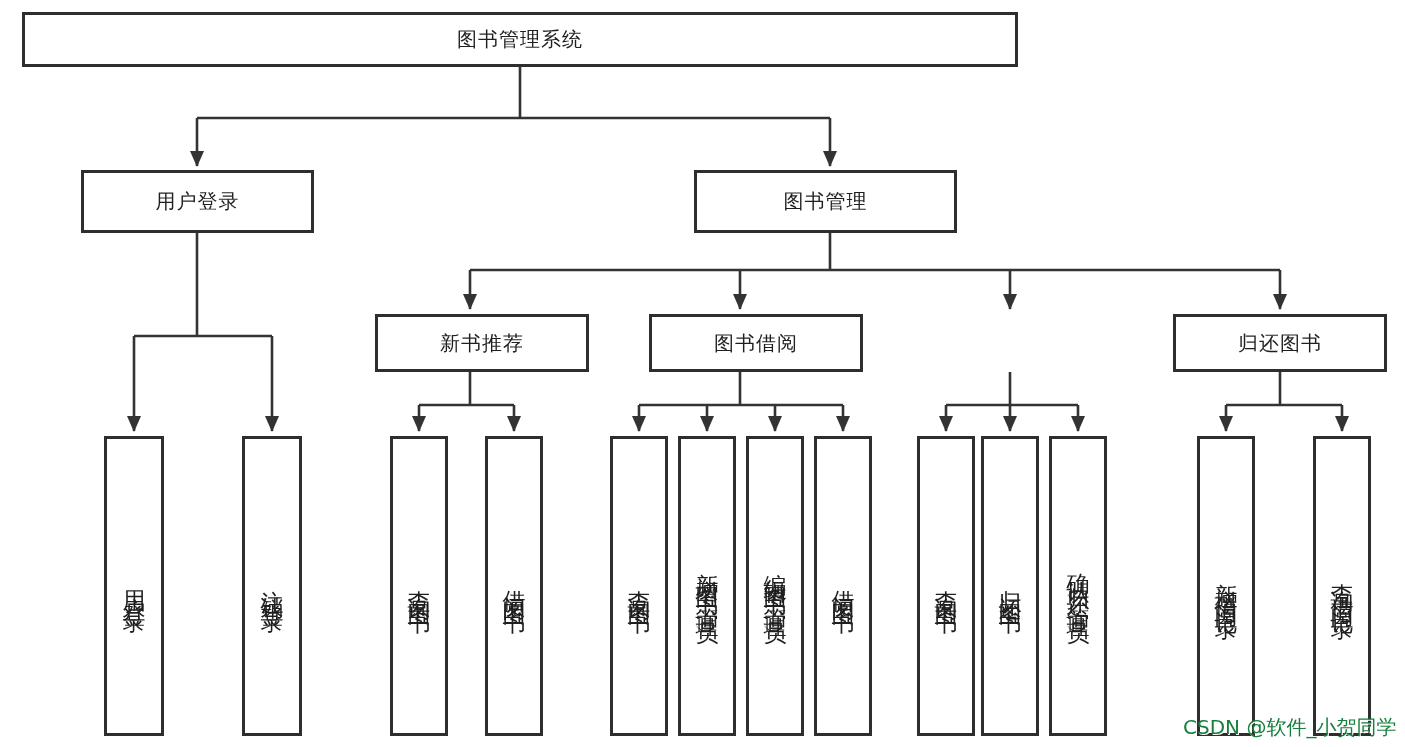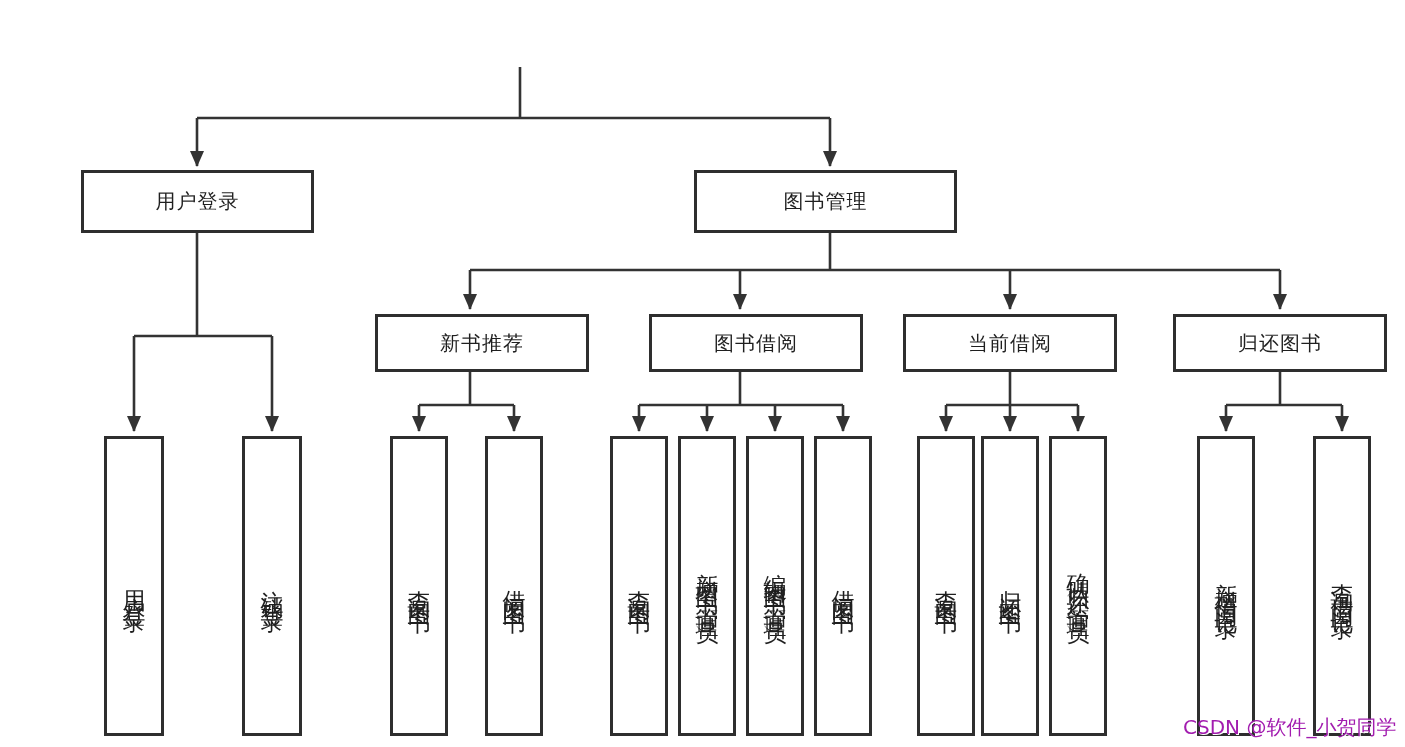--- a/index.html
+++ b/index.html
@@ -14,21 +14,21 @@
     display:flex;align-items:center;justify-content:center;
     box-sizing:border-box;z-index:1;
   }
   .hbox span{font-size:20px;letter-spacing:1px;white-space:nowrap;}
   .vbox span{
     writing-mode:vertical-rl;text-orientation:mixed;
     font-size:23px;letter-spacing:7px;line-height:1;
   }
   #watermark{
     position:absolute;left:1183px;top:714px;z-index:2;
-    font-size:20px;color:#a21caf;white-space:nowrap;
+    font-size:20px;color:#15803d;white-space:nowrap;
     text-shadow:1px 1px 0 #ffffff;
   }
 </style>
 </head>
 <body>
 
 <div id="stage">
 
   <svg id="connectors" viewBox="0 0 1405 747" xmlns="http://www.w3.org/2000/svg">
     <defs>
@@ -66,36 +66,36 @@
       <line x1="946" y1="405" x2="946" y2="431" marker-end="url(#arrow)"></line>
       <line x1="1010" y1="405" x2="1010" y2="431" marker-end="url(#arrow)"></line>
       <line x1="1078" y1="405" x2="1078" y2="431" marker-end="url(#arrow)"></line>
 
       <path d="M1280 372 V405 M1226 405 H1342"></path>
       <line x1="1226" y1="405" x2="1226" y2="431" marker-end="url(#arrow)"></line>
       <line x1="1342" y1="405" x2="1342" y2="431" marker-end="url(#arrow)"></line>
     </g>
   </svg>
 
+  <div class="node hbox" style="left:22px;top:12px;width:996px;height:55px;">
+    <span>图书管理系统</span>
+  </div>
 
   <div class="node hbox" style="left:81px;top:170px;width:233px;height:63px;">
     <span>用户登录</span>
   </div>
   <div class="node hbox" style="left:694px;top:170px;width:263px;height:63px;">
     <span>图书管理</span>
   </div>
 
   <div class="node hbox" style="left:363px;top:314px;width:214px;height:58px;margin-left:12px;">
     <span>新书推荐</span>
   </div>
   <div class="node hbox" style="left:633px;top:314px;width:214px;height:58px;margin-left:16px;">
     <span>图书借阅</span>
-  </div>
-  <div class="node hbox" style="left:903px;top:314px;width:214px;height:58px;">
-    <span>当前借阅</span>
   </div>
   <div class="node hbox" style="left:1173px;top:314px;width:214px;height:58px;">
     <span>归还图书</span>
   </div>
 
   <div class="node vbox" style="left:104px;top:436px;width:60px;height:300px;">
     <span>用户登录</span>
   </div>
   <div class="node vbox" style="left:242px;top:436px;width:60px;height:300px;">
     <span>注销登录</span>

